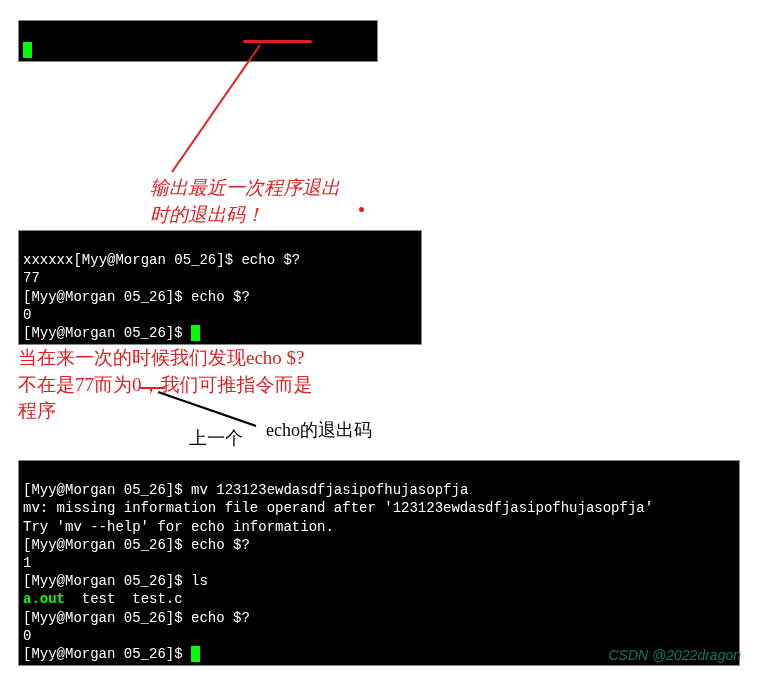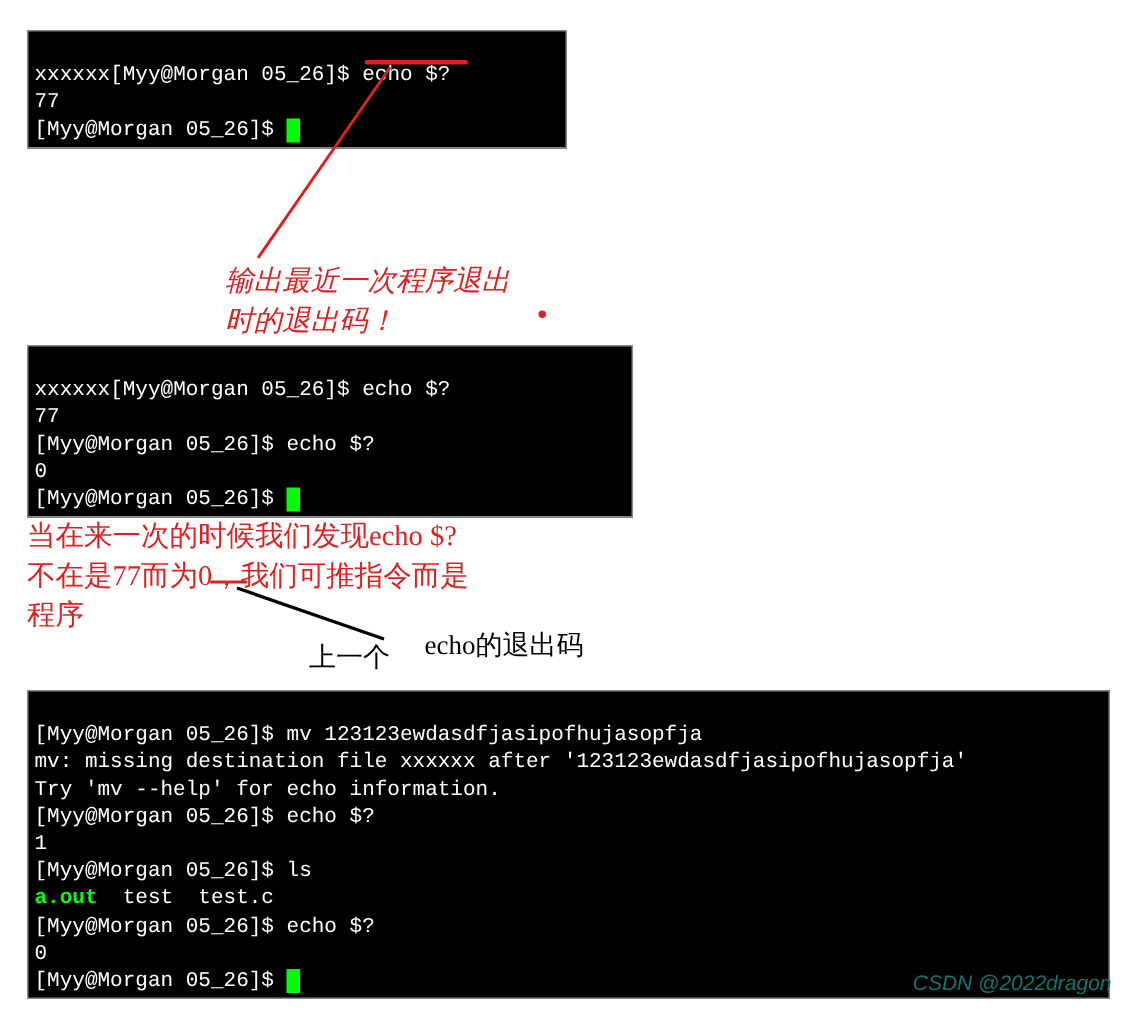--- a/index.html
+++ b/index.html
@@ -39,21 +39,20 @@
       line-height: 1.4;
       position: absolute;
     }
     .anno1 { left: 150px; top: 175px; font-style: italic; }
     .anno2 { left: 18px; top: 345px; }
     .black-annotation {
       color: #000000;
       font-family: "SimSun", serif;
       font-size: 18px;
       position: absolute;
-      margin-left: 17px;
     }
     .anno3 { left: 189px; top: 426px; }
     .anno4 { left: 266px; top: 418px; }
     .red-underline {
       position: absolute;
       background: #e02020;
       height: 3px;
       border-radius: 2px;
     }
     .ul1 { left: 243px; top: 40px; width: 69px; }
@@ -74,23 +73,21 @@
       color: #0f766e;
       font-family: Arial, sans-serif;
       font-size: 14px;
       font-style: italic;
     }
   </style>
 </head>
 <body>
 
 <div class="terminal term1">
-<span class="prompt"><span>xxxxxx</span><span>[Myy@Morgan 05_26]$ </span><span>echo $?</span>
-<span>77</span>
-<span>[Myy@Morgan 05_26]$ </span></span><span class="cursor"></span>
+<span class="cursor"></span>
 </div>
 
 <div class="red-underline ul1"></div>
 
 <svg class="red-line" width="759" height="673">
   <line x1="172" y1="172" x2="260" y2="45" stroke="#e02020" stroke-width="2"></line>
 </svg>
 
 <div class="red-annotation anno1" style="white-space: pre;">输出最近一次程序退出
 时的退出码！</div>
@@ -111,21 +108,21 @@
 
 <svg class="black-line" width="759" height="673">
   <line x1="158" y1="392" x2="256" y2="426" stroke="#000000" stroke-width="2.2"></line>
 </svg>
 
 <div class="black-annotation anno3">上一个</div>
 <div class="black-annotation anno4">echo的退出码</div>
 
 <div class="terminal term3">
 <span class="prompt"><span>[Myy@Morgan 05_26]$ </span><span>mv 123123ewdasdfjasipofhujasopfja</span>
-<span>mv: missing destination file xxxxxx after '123123ewdasdfjasipofhujasopfja'</span>
+<span>mv: missing information file operand after '123123ewdasdfjasipofhujasopfja'</span>
 <span>Try 'mv --help' for echo information.</span>
 <span>[Myy@Morgan 05_26]$ </span><span>echo $?</span>
 <span>1</span>
 <span>[Myy@Morgan 05_26]$ </span><span>ls</span>
 <span class="green-text">a.out</span><span>  test  test.c</span>
 <span>[Myy@Morgan 05_26]$ </span><span>echo $?</span>
 <span>0</span>
 <span>[Myy@Morgan 05_26]$ </span></span><span class="cursor"></span>
 </div>
 

